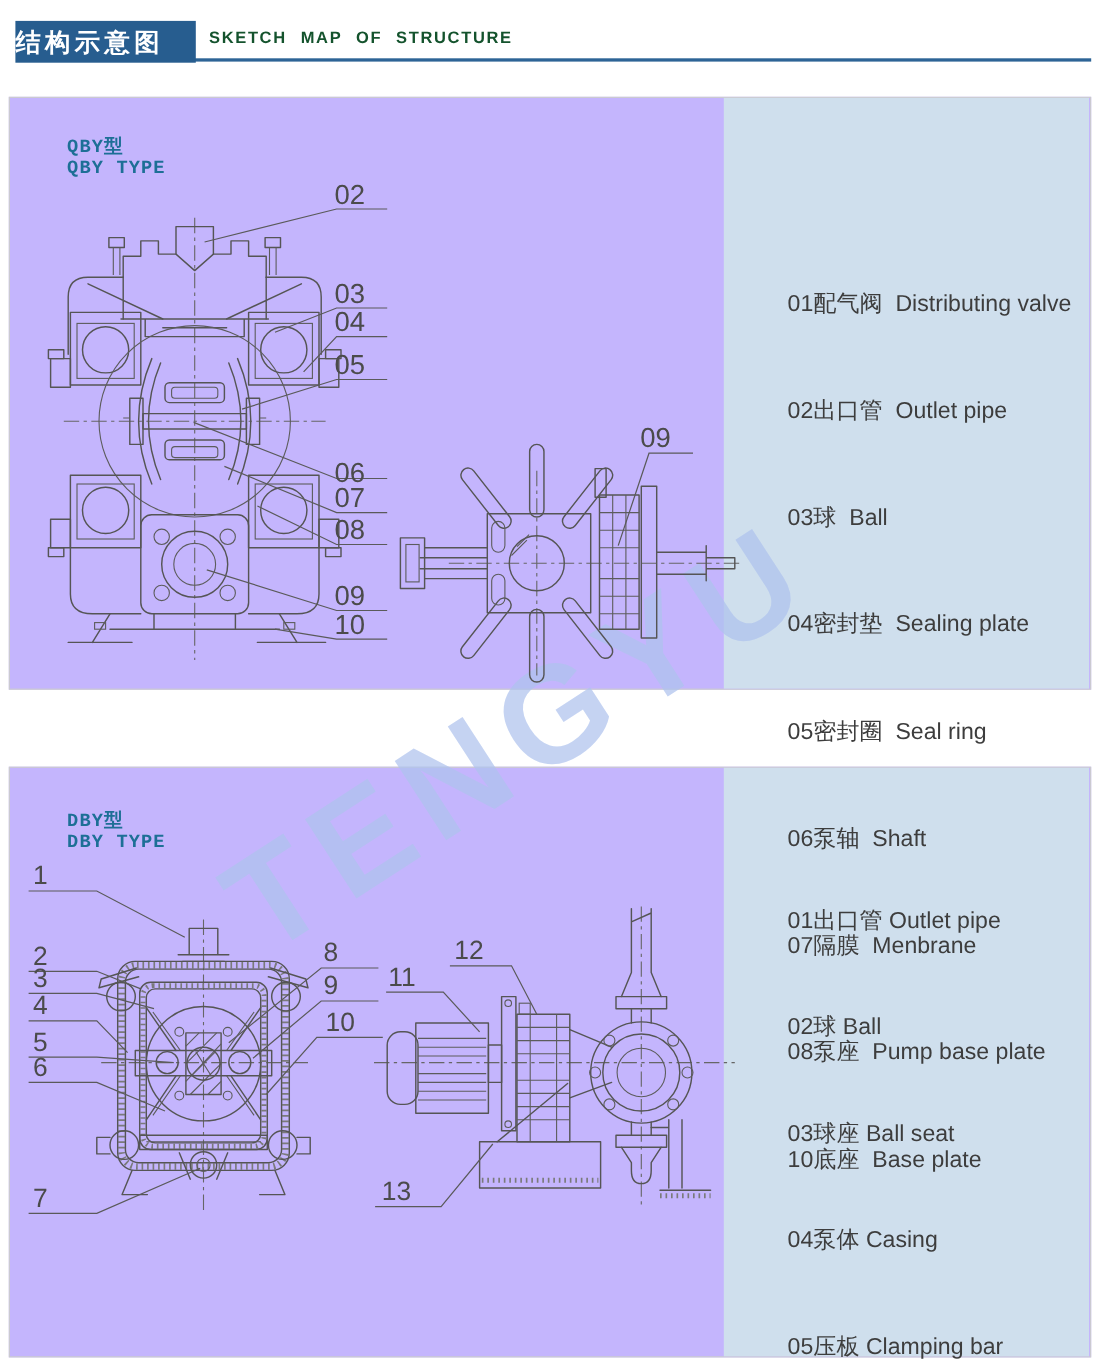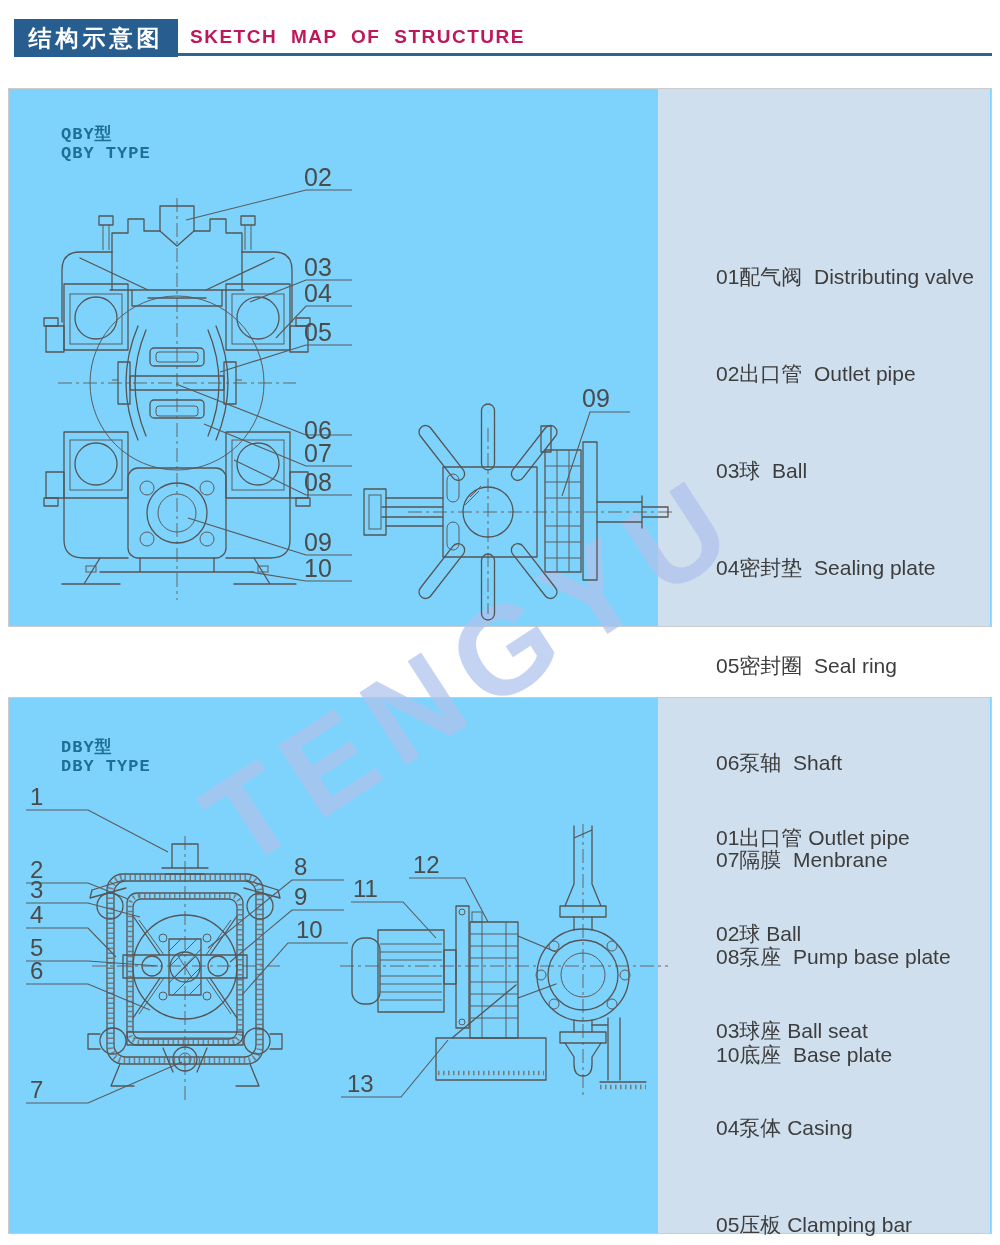--- a/index.html
+++ b/index.html
@@ -1,26 +1,26 @@
 <!DOCTYPE html>
 <html><head>
 <meta charset="utf-8">
 <style>
   html,body{margin:0;padding:0;background:#ffffff;}
   #page{position:relative;width:1000px;height:1245px;background:#fff;overflow:hidden;
         font-family:"Liberation Sans",sans-serif;}
   
   .hdr-badge{position:absolute;left:14px;top:19px;width:164px;height:38px;background:#275d8f;
-             color:#fff;font-size:23px;font-weight:bold;letter-spacing:4px;text-align:center;
+             color:#fff;font-size:23px;font-weight:bold;letter-spacing:4px;
              line-height:38px;z-index:4;}
-  .hdr-title{position:absolute;left:190px;top:26px;font-size:19px;font-weight:bold;color:#be185d;
+  .hdr-title{position:absolute;left:190px;top:26px;font-size:15px;font-weight:bold;color:#14532d;
              letter-spacing:1.5px;word-spacing:7px;z-index:4;}
   .hdr-rule{position:absolute;left:176px;top:53px;width:816px;height:3px;background:#2d6496;z-index:3;}
   
-  .panel{position:absolute;left:8px;width:982px;background:#7dd3fc;border:1px solid #cccccc;}
+  .panel{position:absolute;left:8px;width:982px;background:#c4b5fd;border:1px solid #cccccc;}
   #panel-qby{top:88px;height:537px;}
   #panel-dby{top:697px;height:535px;}
   .bluestrip{position:absolute;top:0;bottom:0;left:649px;width:332px;background:#cfdfed;}
   .typelabel{position:absolute;left:52px;font-family:"Liberation Mono",monospace;font-weight:bold;
              color:#1d6f96;font-size:17px;line-height:19px;letter-spacing:1px;z-index:3;white-space:pre;}
   #panel-qby .typelabel{top:36px;}
   #panel-dby .typelabel{top:40px;}
   .parts{position:absolute;left:707px;z-index:3;color:#3d3d3d;font-size:21px;white-space:pre;}
   #panel-qby .parts{top:107px;line-height:32.4px;}
   #panel-dby .parts{top:59px;line-height:32.25px;}

